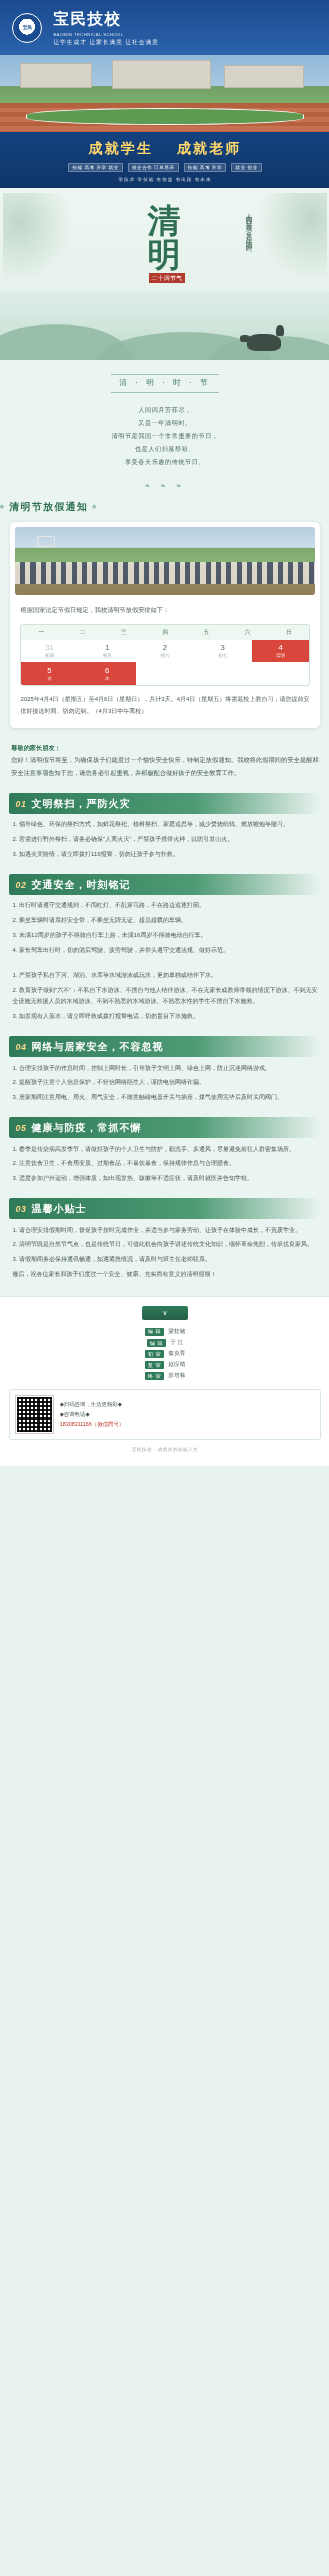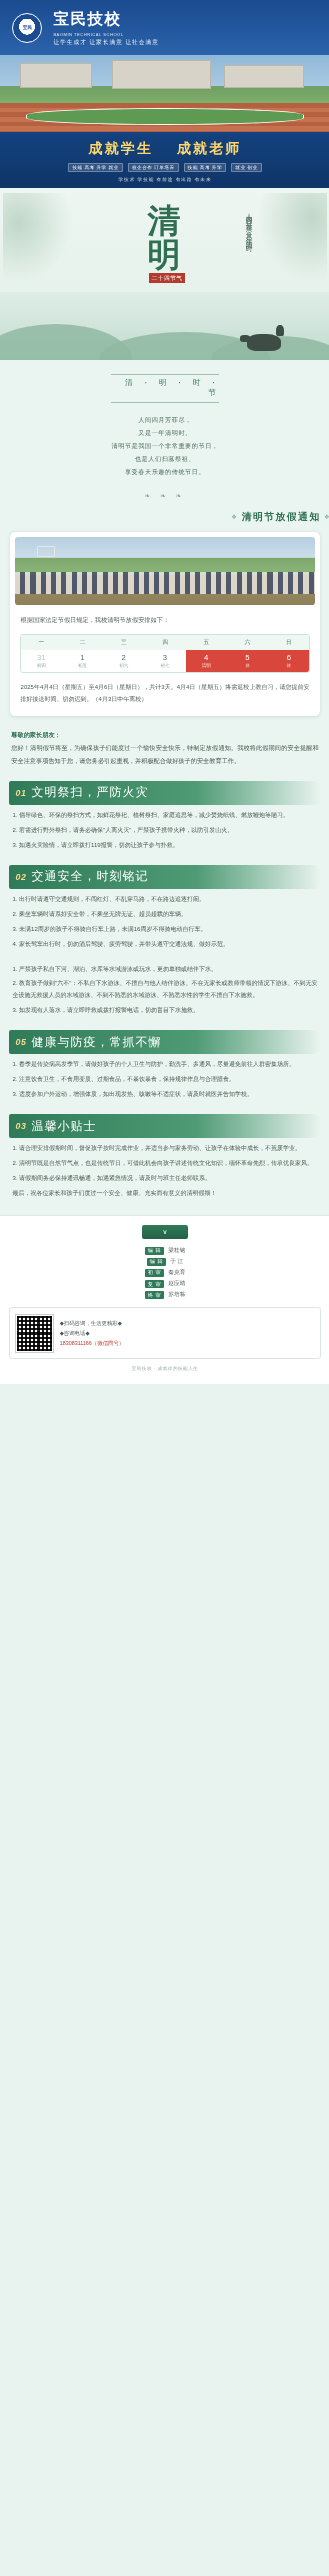--- a/index.html
+++ b/index.html
@@ -97,33 +97,33 @@
   }
   .hero-scene .ox:after {
     content:""; position:absolute; left:-7.2px; top:1px; width:10.3px; height:7.2px; background:#3d4d45; border-radius:40%;
   }
   .hero-scene .boy {
     position:absolute; right:46px; bottom:24px; width:8.2px; height:11.3px; background:#3d4d45; border-radius:45% 45% 20% 20%;
   }
 
   
   .section-pill {
-    margin:13.4px auto 0 auto; width:108px; text-align:right;
+    margin:13.4px auto 0 auto; width:108px; text-align:center;
     border-top:0.5px solid #9dc3ae; border-bottom:0.5px solid #9dc3ae;
-    color:#3d7a5c; font-size:7.7px; letter-spacing:3.1px; padding:3.6px 0;font-family:Liberation Mono, monospace;
+    color:#3d7a5c; font-size:7.7px; letter-spacing:3.1px; padding:3.6px 0;
   }
   .poem {
     margin:10.3px auto 0 auto; text-align:center; color:#4d6b5d;
     font-size:6.2px; line-height:2.1; letter-spacing:0.5px;
   }
 
   .divider-leaf { text-align:center; margin:13.4px 0 3.1px 0; color:#79a98d; font-size:6.7px; letter-spacing:4.1px; }
 
   
-  .notice-title-wrap { text-align:right; margin:11.3px 0 8.2px 0; }
+  .notice-title-wrap { text-align:left; margin:11.3px 0 8.2px 0; }
   .notice-title {
     display:inline-block; color:#2f6f52; font-size:9.8px; font-weight:bold; letter-spacing:1.5px;
     padding:0 9.3px; position:relative;
   }
   .notice-title:before, .notice-title:after {
     content:"❖"; color:#7fb398; font-size:6.2px; position:absolute; top:2.1px;
   }
   .notice-title:before { left:-1px; }
   .notice-title:after { right:-1px; }
 
@@ -149,21 +149,21 @@
 
   
   .cal {
     margin:8.2px 9.3px 0 9.3px; border:0.5px solid #cfe3d8; border-radius:3.1px; overflow:hidden;
   }
   .cal-head {
     display:grid; grid-template-columns:repeat(7,1fr);
     background:#eef7f2; color:#4d7a63; font-size:5.7px; text-align:center;
   }
   .cal-head div { padding:3.6px 0; }
-  .cal-body { display:grid; grid-template-columns:repeat(7,1fr); text-align:center; }
+  .cal-body { display:grid; grid-template-columns:repeat(5,1fr); text-align:center; }
   .cal-cell { padding:3.1px 0 4.1px 0; font-size:7.7px; color:#5a6a62; }
   .cal-cell small { display:block; font-size:4.6px; color:#93a69c; margin-top:1px; }
   .cal-cell.muted { color:#b9c6bf; }
   .cal-cell.holiday { background:#d9463c; color:#fff; }
   .cal-cell.holiday small { color:#ffe3e1; }
 
   .cal-note { padding:7.2px 10.3px 0 10.3px; font-size:6px; line-height:2; color:#4a5a52; text-align:justify; }
 
   
   .intro {
@@ -174,21 +174,21 @@
   
   .numsec { margin:13.4px 9.3px 0 9.3px; }
   .numsec-head {
     display:flex; align-items:center; gap:5.2px;
     background:linear-gradient(90deg,#2f7a58 0%, #4f9b75 60%, rgba(79,155,117,0) 100%);
     border-radius:2.1px 8.2px 8.2px 2.1px; padding:3.6px 6.2px;
   }
   .numsec-no {
     font-size:8.8px; font-weight:bold; color:#ffd98b; font-style:italic; letter-spacing:0.5px;
   }
-  .numsec-title { color:#fff; font-size:12px; font-weight:normal; letter-spacing:1px; }
+  .numsec-title { color:#fff; font-size:10px; font-weight:bold; letter-spacing:1px; }
   .numsec-list { margin:5.2px 3.1px 0 3.1px; padding:0; list-style:none; }
   .numsec-list li {
     font-size:6px; line-height:1.95; color:#4a5a52; text-align:justify; margin-bottom:3.1px;
   }
 
   
   .footer {
     margin-top:15.5px; background:#fff; border-top:0.5px solid #dcebe3; padding:9.3px 0 4.1px 0;
   }
   .arrow-btn {
@@ -374,20 +374,31 @@
   </div>
 
   <div class="numsec">
     <ul class="numsec-list">
       <li>1. 严禁孩子私自下河、湖泊、水库等水域游泳或玩水，更勿单独或结伴下水。</li>
       <li>2. 教育孩子做到"六不"：不私自下水游泳、不擅自与他人结伴游泳、不在无家长或教师带领的情况下游泳、不到无安全设施无救援人员的水域游泳、不到不熟悉的水域游泳、不熟悉水性的学生不擅自下水施救。</li>
       <li>3. 如发现有人落水，请立即呼救或拨打报警电话，切勿盲目下水施救。</li>
     </ul>
   </div>
 
+  <div class="numsec">
+    <div class="numsec-head">
+      <span class="numsec-no">04</span>
+      <span class="numsec-title">网络与居家安全，不容忽视</span>
+    </div>
+    <ul class="numsec-list">
+      <li>1. 合理安排孩子的作息时间，控制上网时长，引导孩子文明上网、绿色上网，防止沉迷网络游戏。</li>
+      <li>2. 提醒孩子注意个人信息保护，不轻信网络陌生人，谨防电信网络诈骗。</li>
+      <li>3. 居家期间注意用电、用火、用气安全，不随意触碰电器开关与插座，煤气使用完毕后及时关闭阀门。</li>
+    </ul>
+  </div>
 
   <div class="numsec">
     <div class="numsec-head">
       <span class="numsec-no">05</span>
       <span class="numsec-title">健康与防疫，常抓不懈</span>
     </div>
     <ul class="numsec-list">
       <li>1. 春季是传染病高发季节，请做好孩子的个人卫生与防护，勤洗手、多通风，尽量避免前往人群密集场所。</li>
       <li>2. 注意饮食卫生，不食用变质、过期食品，不暴饮暴食，保持规律作息与合理膳食。</li>
       <li>3. 适度参加户外运动，增强体质，如出现发热、咳嗽等不适症状，请及时就医并告知学校。</li>

